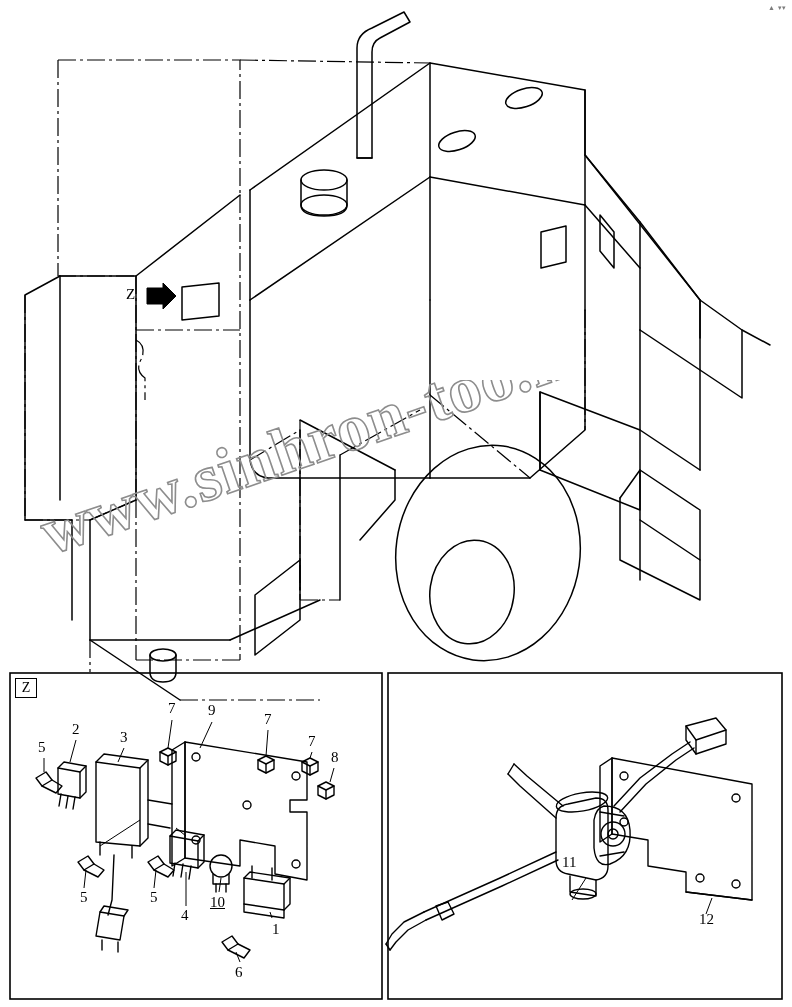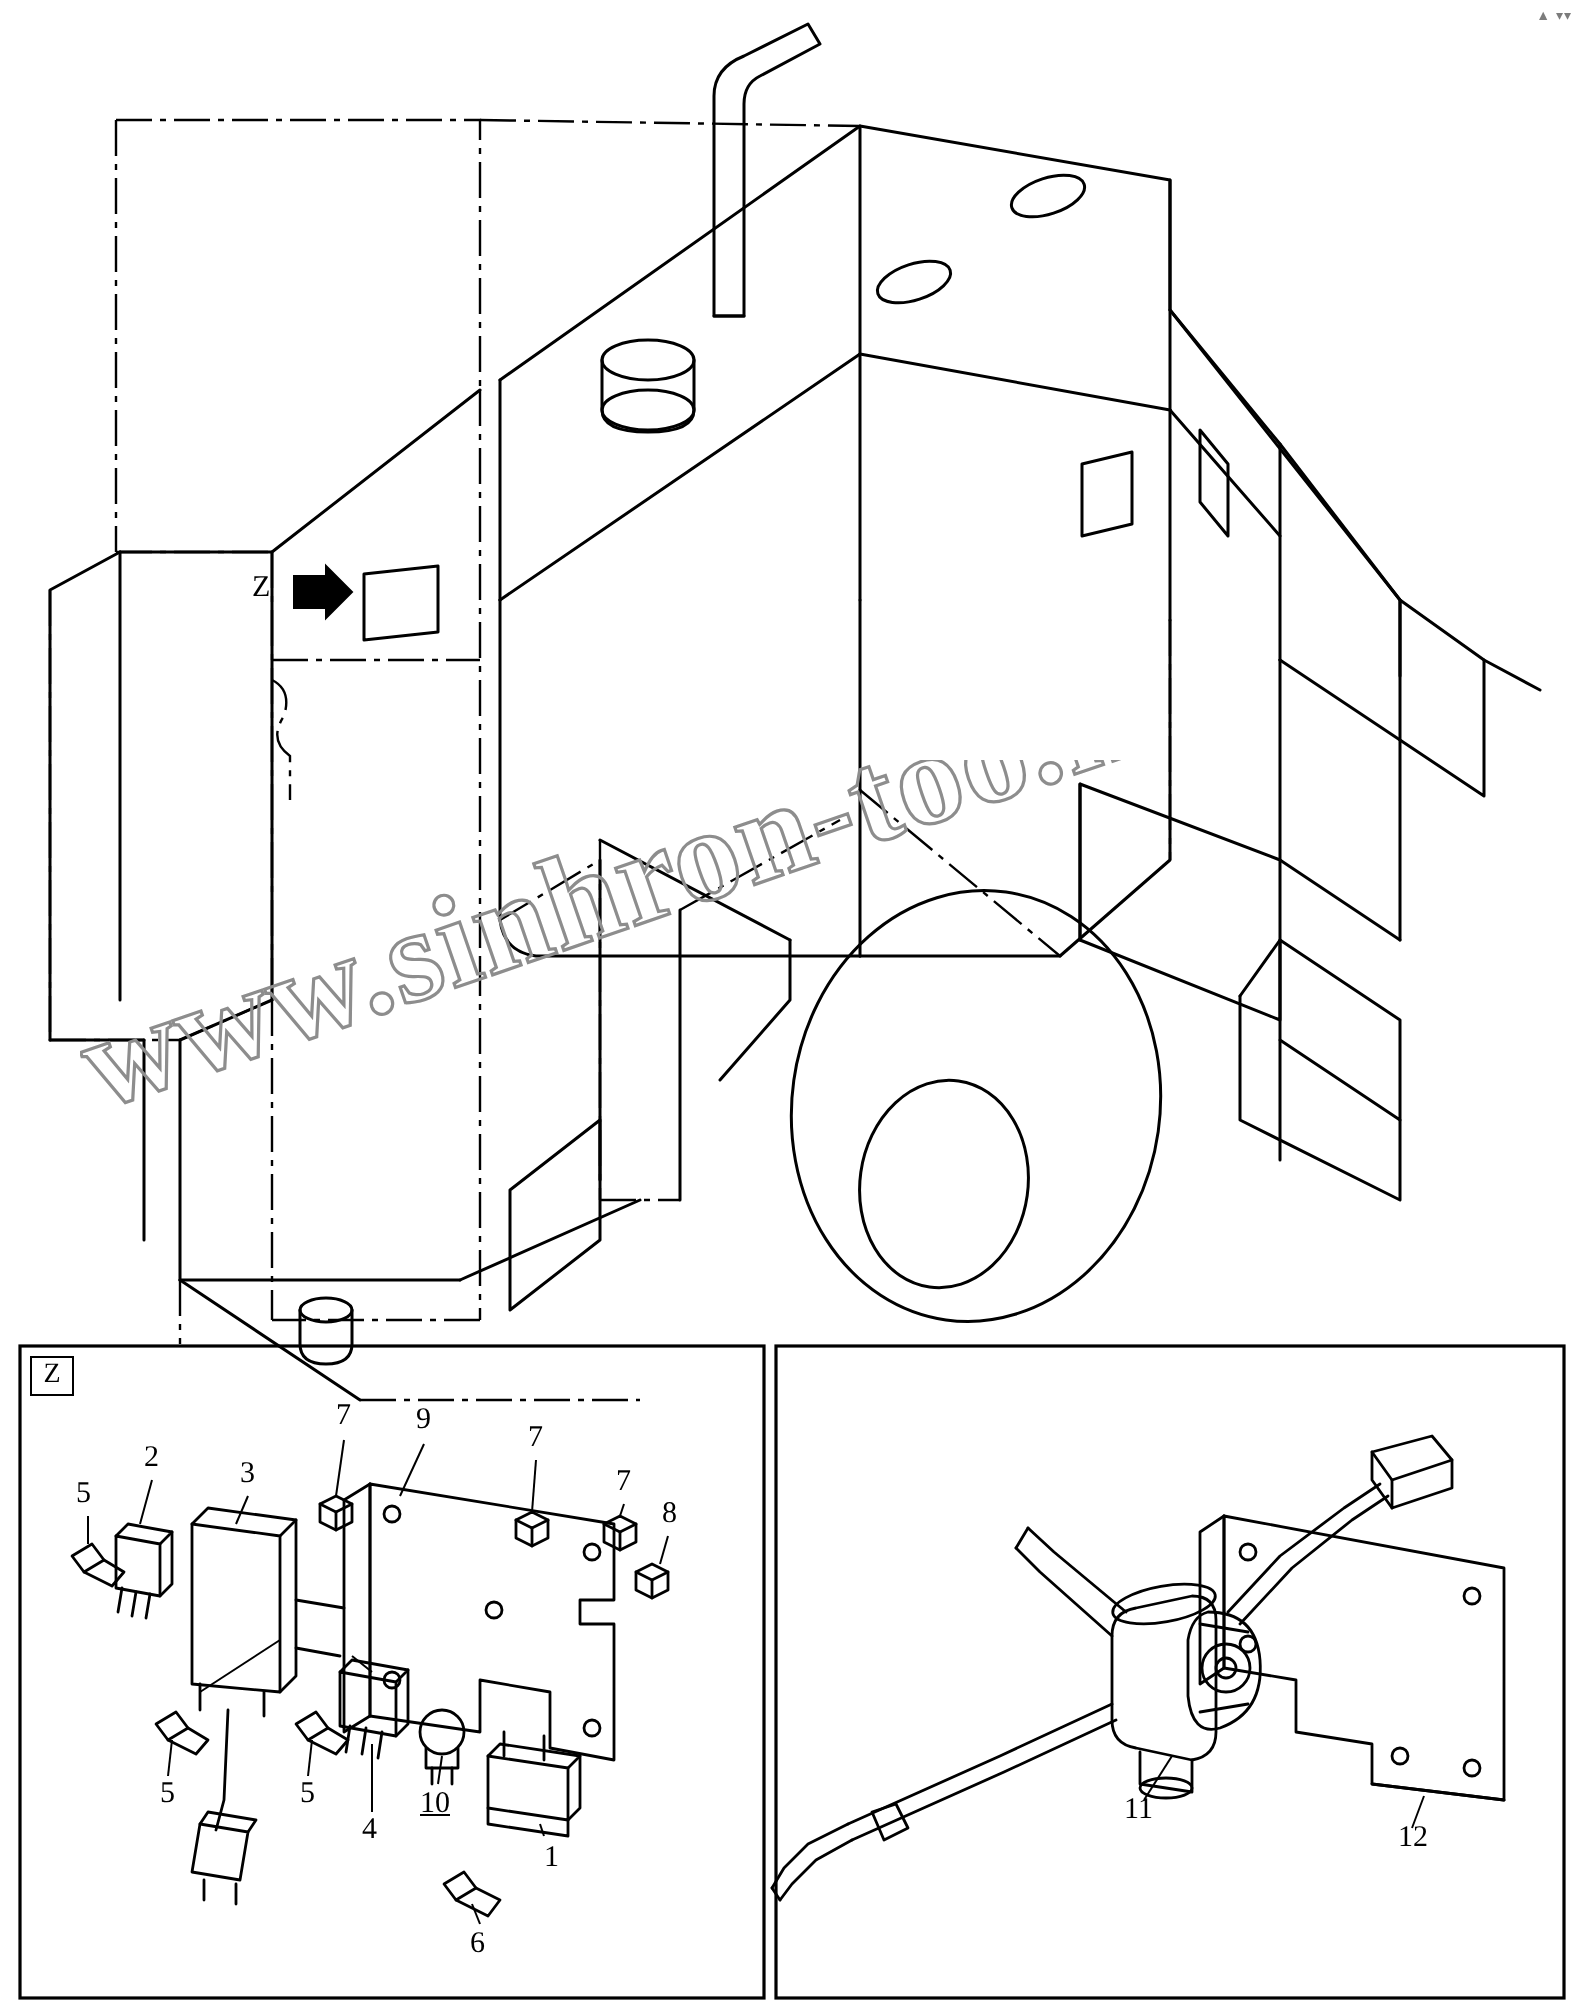--- a/index.html
+++ b/index.html
@@ -350,18 +350,18 @@
   <div class="lbl" style="left:264px; top:712px;">7</div>
   <div class="lbl" style="left:308px; top:734px;">7</div>
   <div class="lbl" style="left:331px; top:750px;">8</div>
   <div class="lbl" style="left:80px; top:890px;">5</div>
   <div class="lbl" style="left:150px; top:890px;">5</div>
   <div class="lbl" style="left:181px; top:908px;">4</div>
   <div class="lbl" style="left:210px; top:895px;text-decoration:underline;">10</div>
   <div class="lbl" style="left:272px; top:922px;">1</div>
   <div class="lbl" style="left:235px; top:965px;">6</div>
 
-  <div class="lbl" style="left:562px; top:898px;">11</div>
+  <div class="lbl" style="left:562px; top:855px;">11</div>
   <div class="lbl" style="left:699px; top:912px;">12</div>
 
   <div class="corner-mark">▲ ▾▾</div>
 
 </div>
 
 </body></html>

